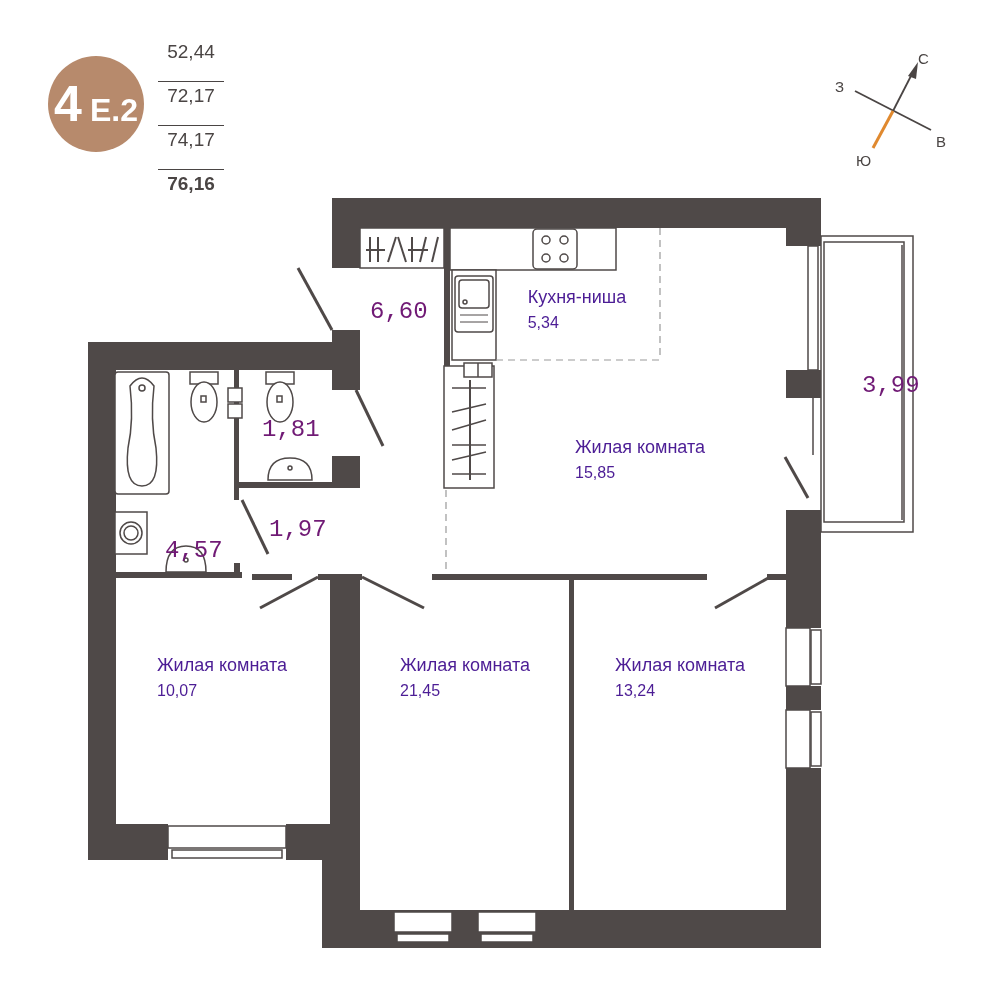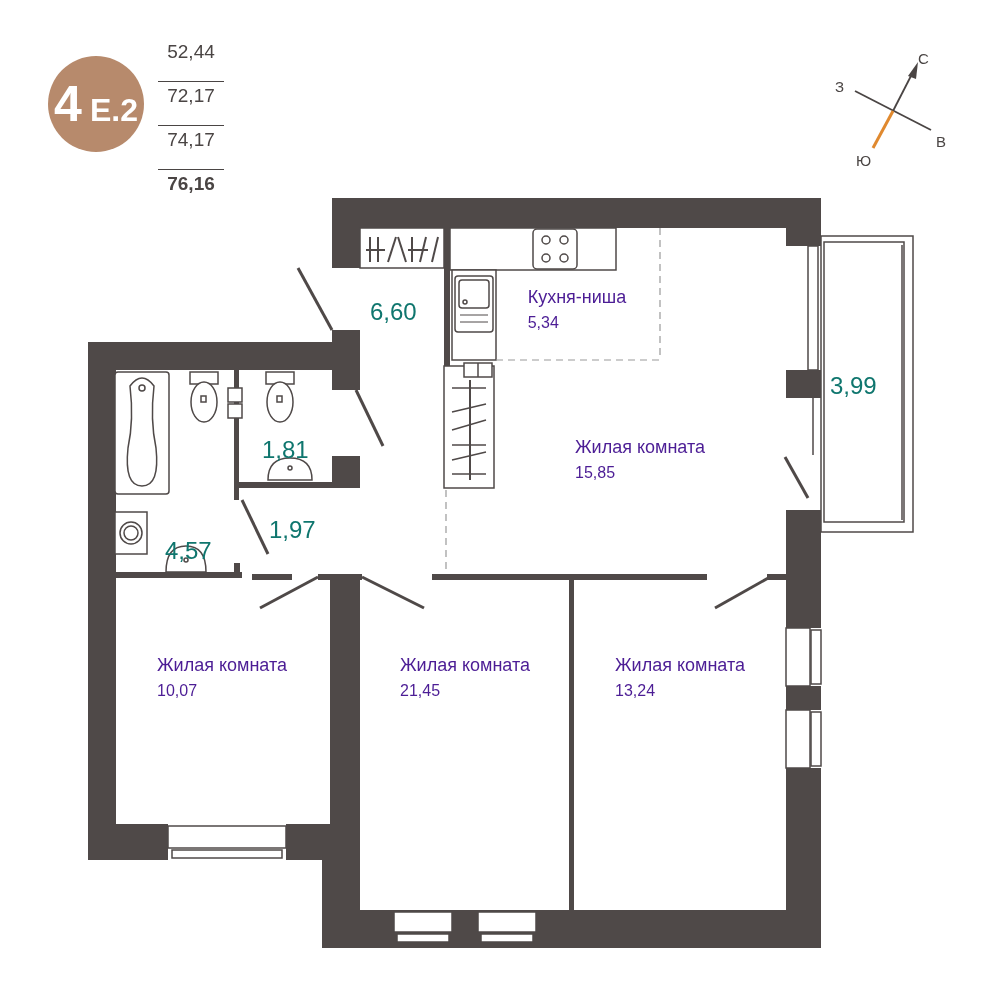--- a/index.html
+++ b/index.html
@@ -7,21 +7,21 @@
   .badge { position:absolute; left:48px; top:56px; width:96px; height:96px; border-radius:50%; background:#b78a6c; color:#fff; display:flex; align-items:baseline; justify-content:center; }
   .badge .big { font-size:50px; font-weight:bold; line-height:96px; letter-spacing:-1px; }
   .badge .small { font-size:32px; font-weight:bold; line-height:96px; margin-left:9px; }
   .areas { position:absolute; left:158px; top:40px; width:66px; text-align:center; }
   .areas .row { font-size:19px; line-height:23px; color:#4a4544; border-bottom:1.5px solid #4a4544; padding-bottom:18px; margin-bottom:2px;}
   .areas .row.last { border-bottom:none; font-weight:bold; }
   svg.plan { position:absolute; left:0; top:0; }
   .lbl { position:absolute; text-align:left; color:#4c1d95; transform:translateX(-50%); white-space:nowrap; }
   .lbl .name { font-size:18px; line-height:22px; }
   .lbl .val { font-size:16px; line-height:30px; }
-  .solo { position:absolute; font-size:24px; color:#0f766e; white-space:nowrap; }
+  .solo { position:absolute; font-size:24px; color:#701a75; white-space:nowrap;font-family:Liberation Mono, monospace; }
   .compass-lbl { position:absolute; font-size:15px; color:#4a4544; }
 </style>
 </head>
 <body>
 
 <div class="badge">
   <span class="big">4</span>
   <span class="small">Е.2</span>
 </div>
 
@@ -197,28 +197,28 @@
   </g>
 </svg>
 
 <span class="solo" style="left:370px;top:298px;">6,60</span>
 
 <div class="lbl" style="left:577px;top:286px;">
   <div class="name">Кухня-ниша</div>
   <div class="val">5,34</div>
 </div>
 
-<span class="solo" style="left:830px;top:372px;">3,99</span>
+<span class="solo" style="left:862px;top:372px;">3,99</span>
 
 <div class="lbl" style="left:640px;top:436px;">
   <div class="name">Жилая комната</div>
   <div class="val">15,85</div>
 </div>
 
-<span class="solo" style="left:262px;top:436px;">1,81</span>
+<span class="solo" style="left:262px;top:416px;">1,81</span>
 <span class="solo" style="left:165px;top:537px;">4,57</span>
 <span class="solo" style="left:269px;top:516px;">1,97</span>
 
 <div class="lbl" style="left:222px;top:654px;">
   <div class="name">Жилая комната</div>
   <div class="val">10,07</div>
 </div>
 
 <div class="lbl" style="left:465px;top:654px;">
   <div class="name">Жилая комната</div>

